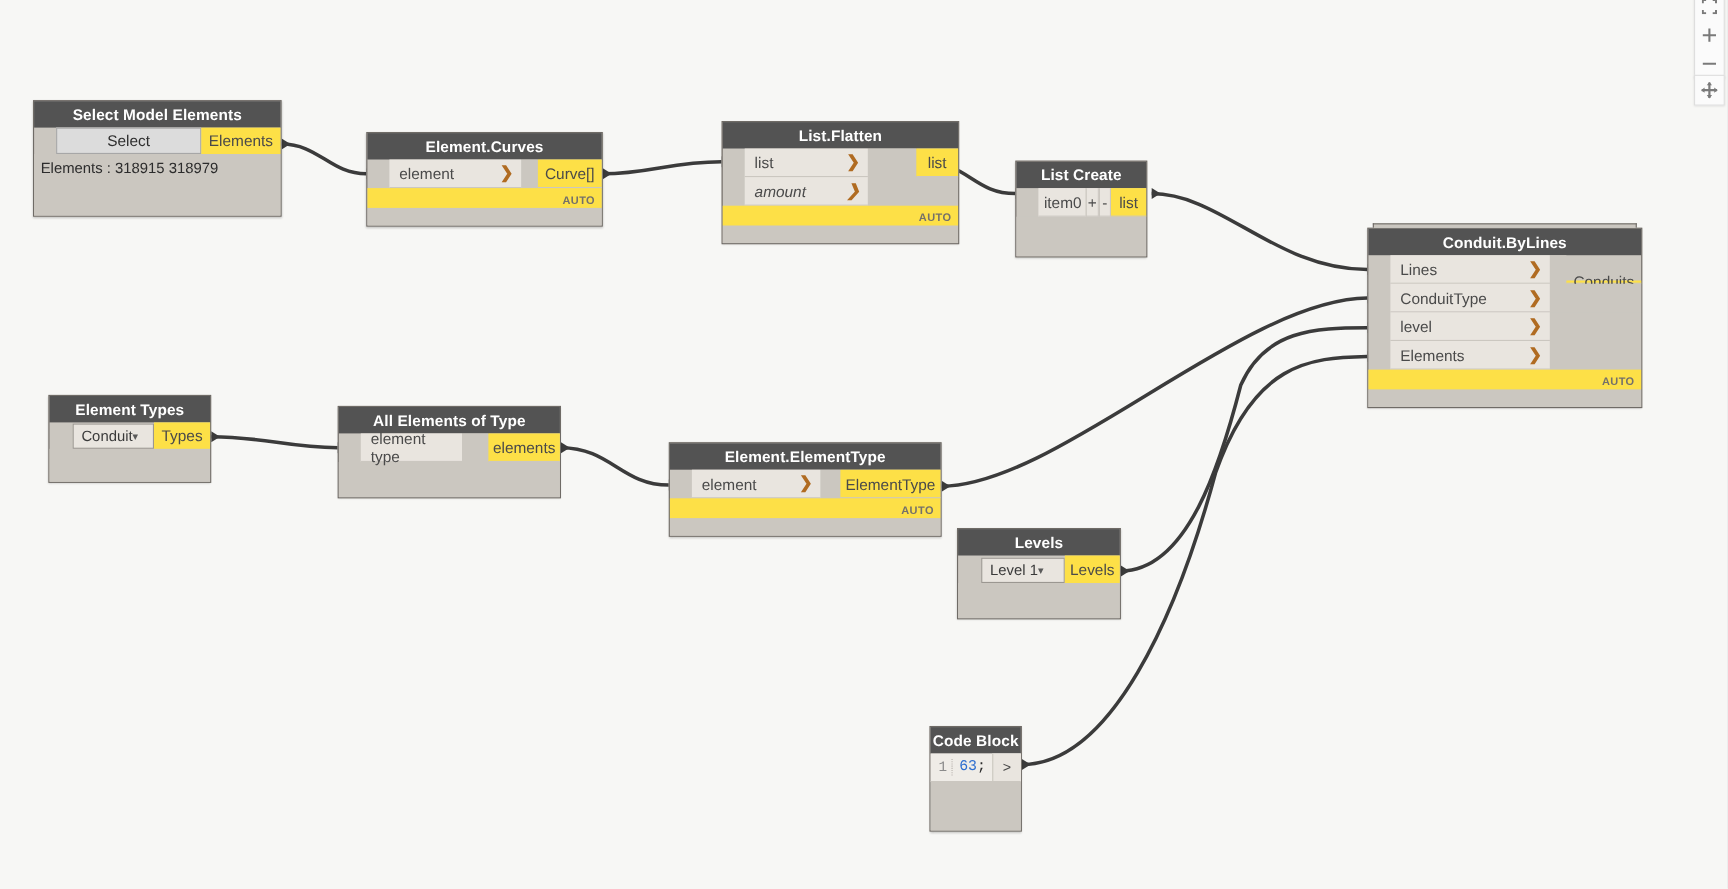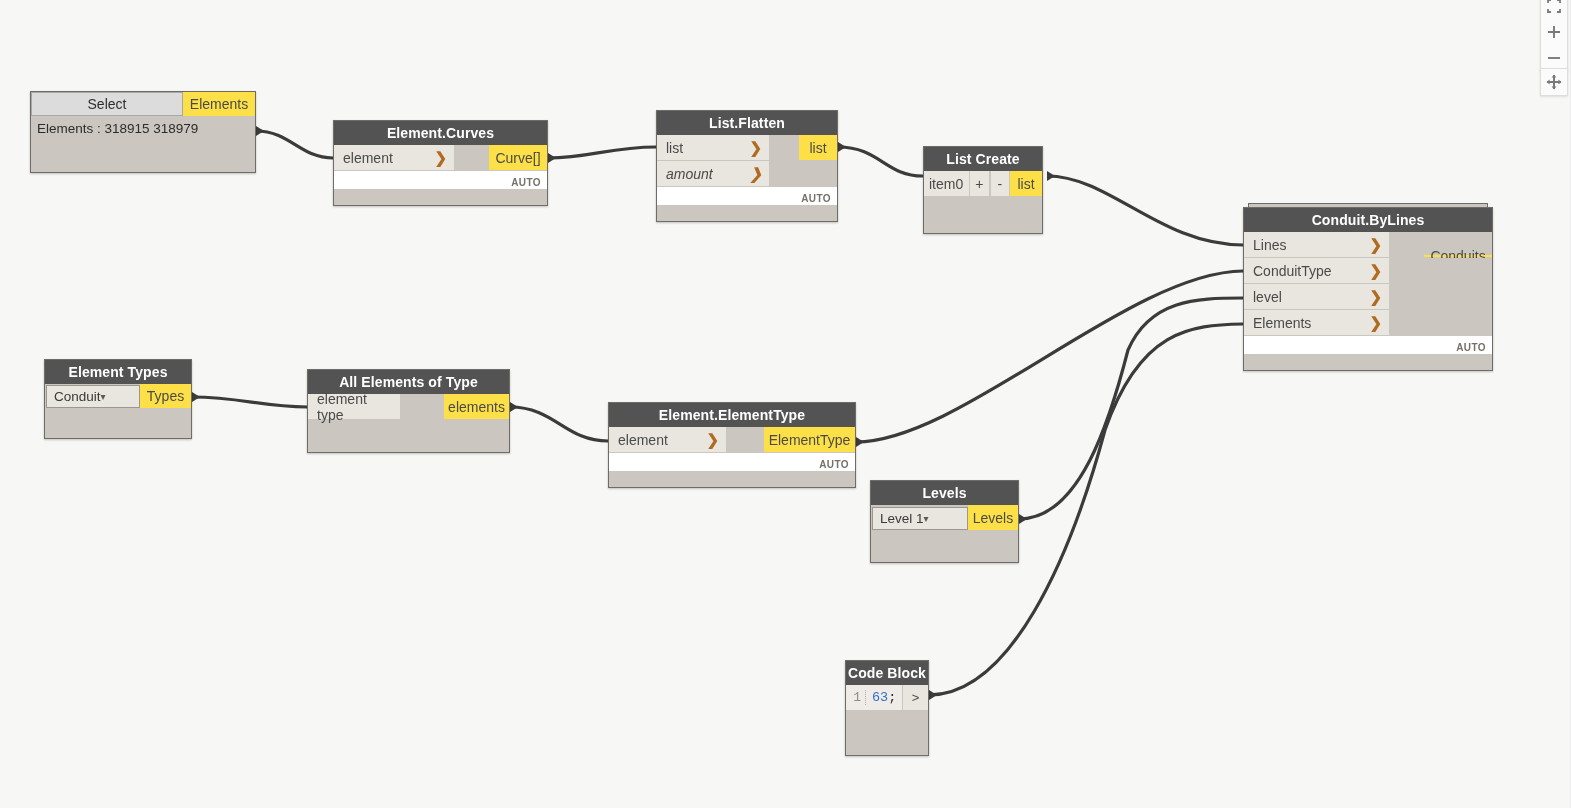--- a/index.html
+++ b/index.html
@@ -56,20 +56,21 @@
   }
   .ports {
     position: relative;
     display: block;
   }
   .row {
     position: relative;
     display: flex;
     align-items: stretch;
     height: 26px;
+    padding-left: 20px;
   }
   .in-port {
     background: #e9e5df;
     color: #4a4a4a;
     font-size: 14px;
     display: flex;
     align-items: center;
     justify-content: space-between;
     padding: 0 7px 0 9px;
     box-sizing: border-box;
@@ -91,21 +92,21 @@
     align-items: center;
     justify-content: center;
     padding: 0 8px;
     box-sizing: border-box;
     border-bottom: 1px solid #cbc7c0;
   }
   .gap { flex: 1 1 auto; background: #cbc7c0; }
   .node-footer {
     height: 18px;
     position: relative;
-    background: #ffffff;
+    background: #fde047;
   }
   .auto-tag {
     position: absolute;
     right: 6px; bottom: 1px;
     font-size: 10px;
     font-weight: bold;
     color: #74706a;
     letter-spacing: .4px;
   }
   .body-pad { background: #cbc7c0; }
@@ -250,20 +251,21 @@
     <path d="M1019,519 C1080,519 1110,420 1128,350 C1150,300 1195,298 1243,298"></path>
     <polygon points="1019,514 1027,519 1019,524"></polygon>
     <polygon points="1243,293 1251,298 1243,303"></polygon>
 
     <path d="M929,695 C1010,695 1070,560 1105,430 C1140,330 1190,325 1243,324"></path>
     <polygon points="929,690 937,695 929,700"></polygon>
     <polygon points="1243,319 1251,324 1243,329"></polygon>
   </svg>
 
   <div class="node" style="left:30px; top:91px; width:226px;">
+    <div class="node-header">Select Model Elements</div>
     <div class="ports">
       <div class="row" style="height:24px;">
         <div class="select-btn" style="width:154px;">Select</div>
         <div class="out-port" style="width:72px; border-bottom:none;">Elements</div>
       </div>
       <div class="body-pad" style="height:56px;">
         <div class="elements-text">Elements : 318915 318979</div>
       </div>
     </div>
   </div>
@@ -279,21 +281,21 @@
         <div class="gap"></div>
         <div class="out-port" style="width:58px;">Curve[]</div>
       </div>
       <div class="node-footer">
         <span class="auto-tag">AUTO</span>
       </div>
       <div class="body-pad" style="height:16px;"></div>
     </div>
   </div>
 
-  <div class="node" style="left:656px; top:110px; width:182px;">
+  <div class="node" style="left:656px; top:110px; width:216px;">
     <div class="node-header">List.Flatten</div>
     <div class="ports">
       <div class="row">
         <div class="in-port" style="width:112px;">
           <span>list</span>
           <span class="chev">❯</span>
         </div>
         <div class="gap"></div>
         <div class="out-port" style="width:38px;">list</div>
       </div>

